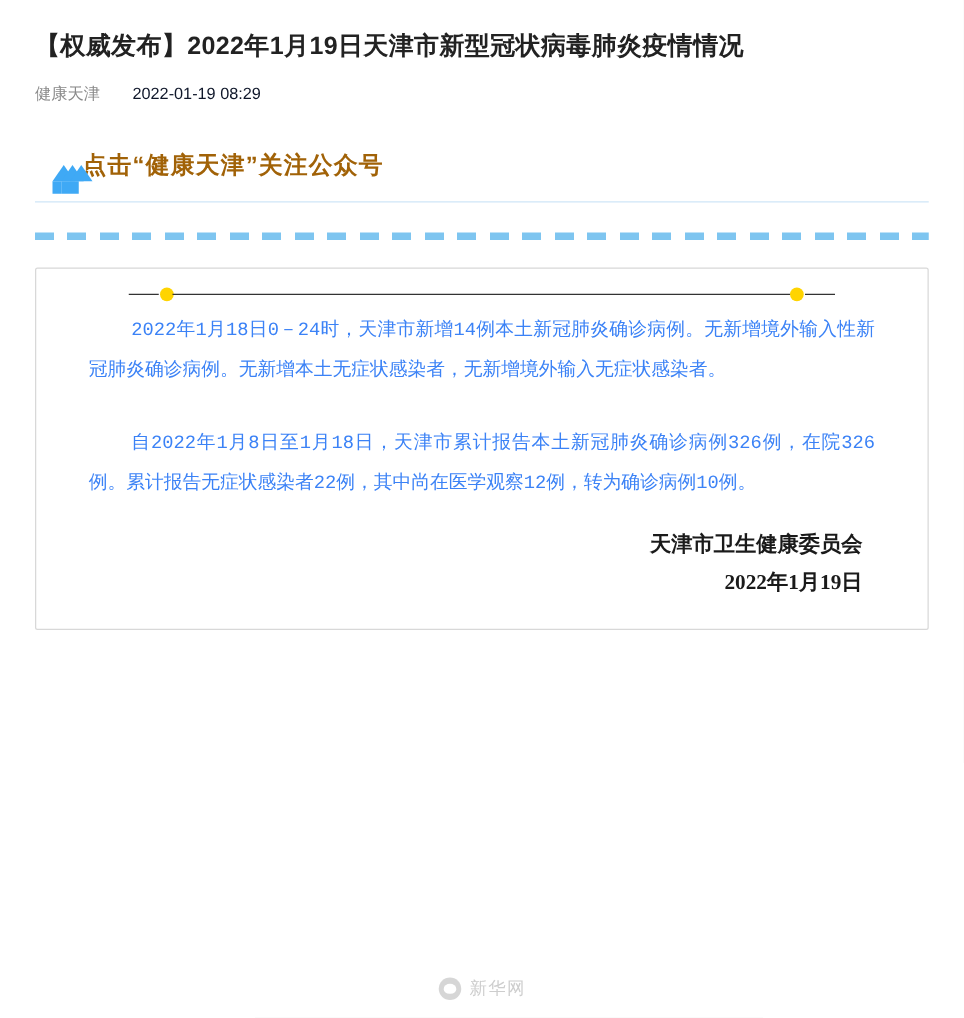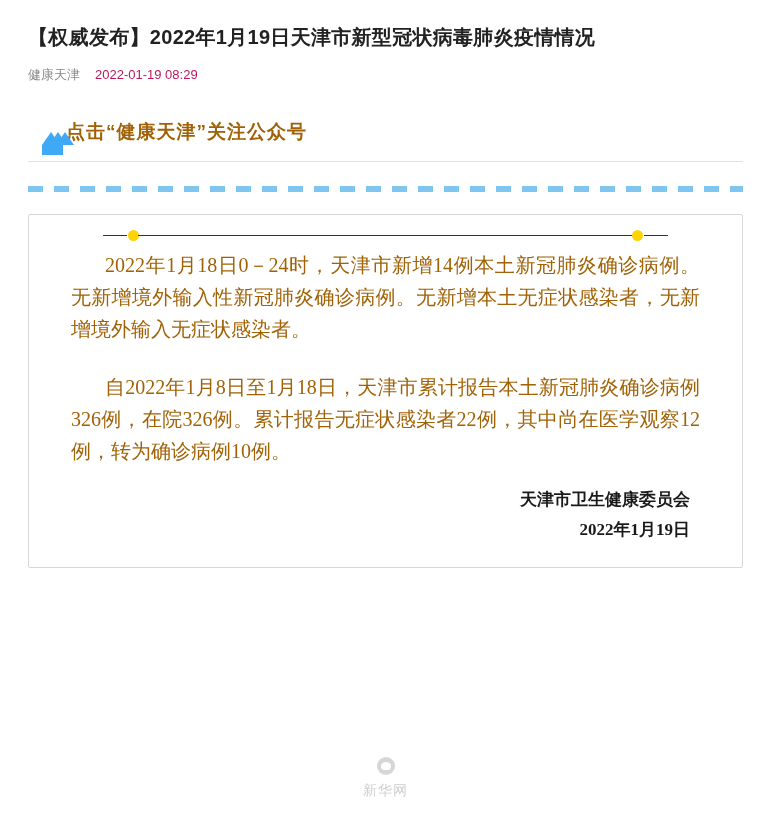--- a/index.html
+++ b/index.html
@@ -29,29 +29,29 @@
     font-weight: bold;
     line-height: 30px;
     color: #222222;
     letter-spacing: 0.3px;
     margin: 0;
   }
   .meta-row {
     margin-top: 14px;
     display: flex;
     align-items: baseline;
-    gap: 15px;
+    gap: 26px;
   }
   .meta-source {
     font-size: 13px;
     color: #8a8a8a;
   }
   .meta-date {
     font-size: 13px;
-    color: #be185d;
+    color: #0f172a;
     text-align: right;
   }
   .promo {
     margin: 26px 28px 0 28px;
     position: relative;
     height: 62px;
   }
   .promo-inner {
     display: flex;
     align-items: center;
@@ -143,24 +143,24 @@
     border-radius: 50%;
     background: #ffd400;
   }
   .deco-dot.left {
     left: 99px;
   }
   .deco-dot.right {
     right: 99px;
   }
   .para {
-    font-family: Liberation Serif, serif;
-    font-size: 20px;
+    font-family: Liberation Mono, monospace;
+    font-size: 15px;
     line-height: 32px;
-    color: #a16207;
+    color: #3b82f6;
     margin: 0 42px 26px 42px;
     text-indent: 34px;
     text-align: justify;
   }
   .para:last-of-type {
     margin-bottom: 18px;
   }
   .signature {
     font-family: "Liberation Serif", serif;
     font-size: 17px;
@@ -173,21 +173,20 @@
   .watermark {
     position: absolute;
     left: 0;
     right: 0;
     bottom: 14px;
     display: flex;
     align-items: center;
     justify-content: center;
     gap: 7px;
     opacity: 0.75;
-    flex-direction: column;
   }
   .wm-logo {
     width: 18px;
     height: 18px;
     border-radius: 50%;
     background: #c9c9c9;
     position: relative;
   }
   .wm-logo::after {
     content: "";

